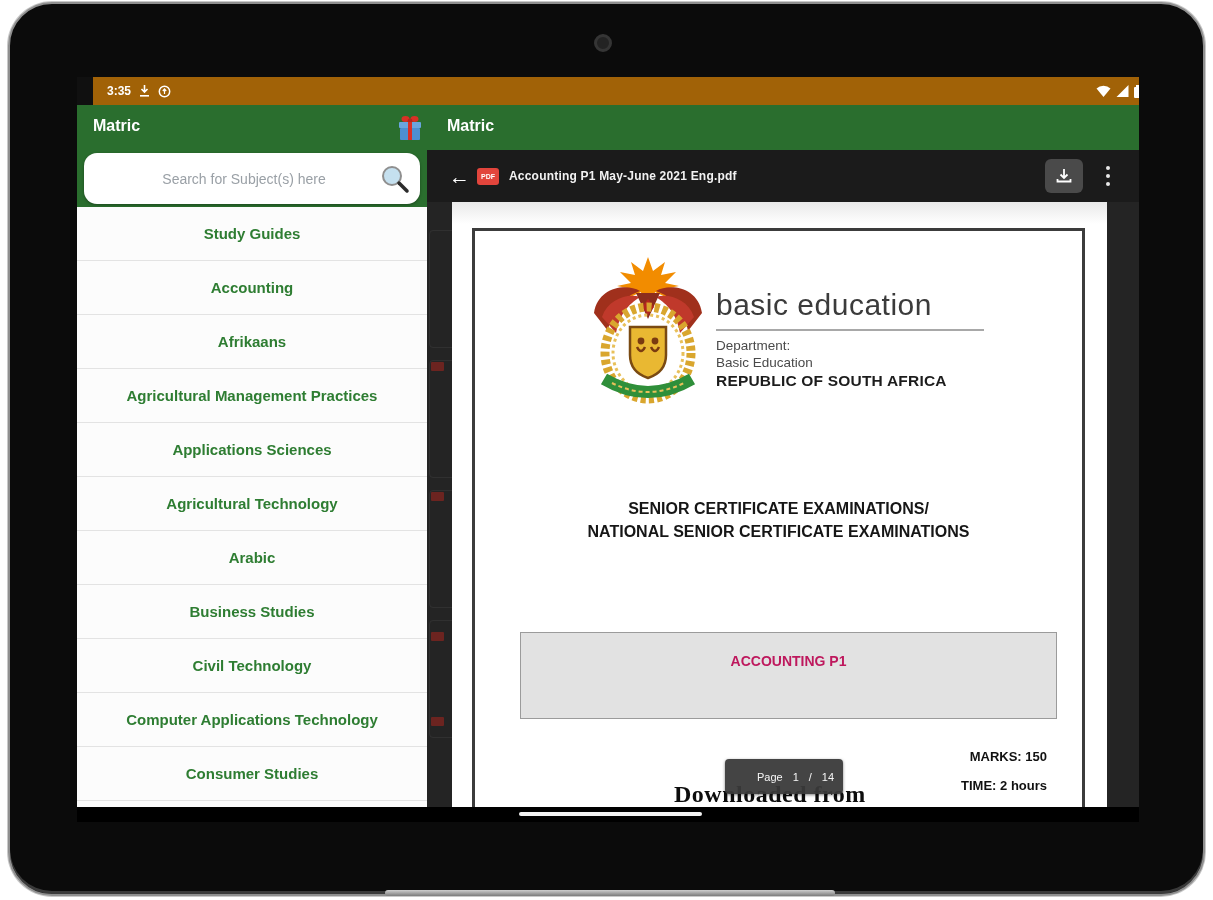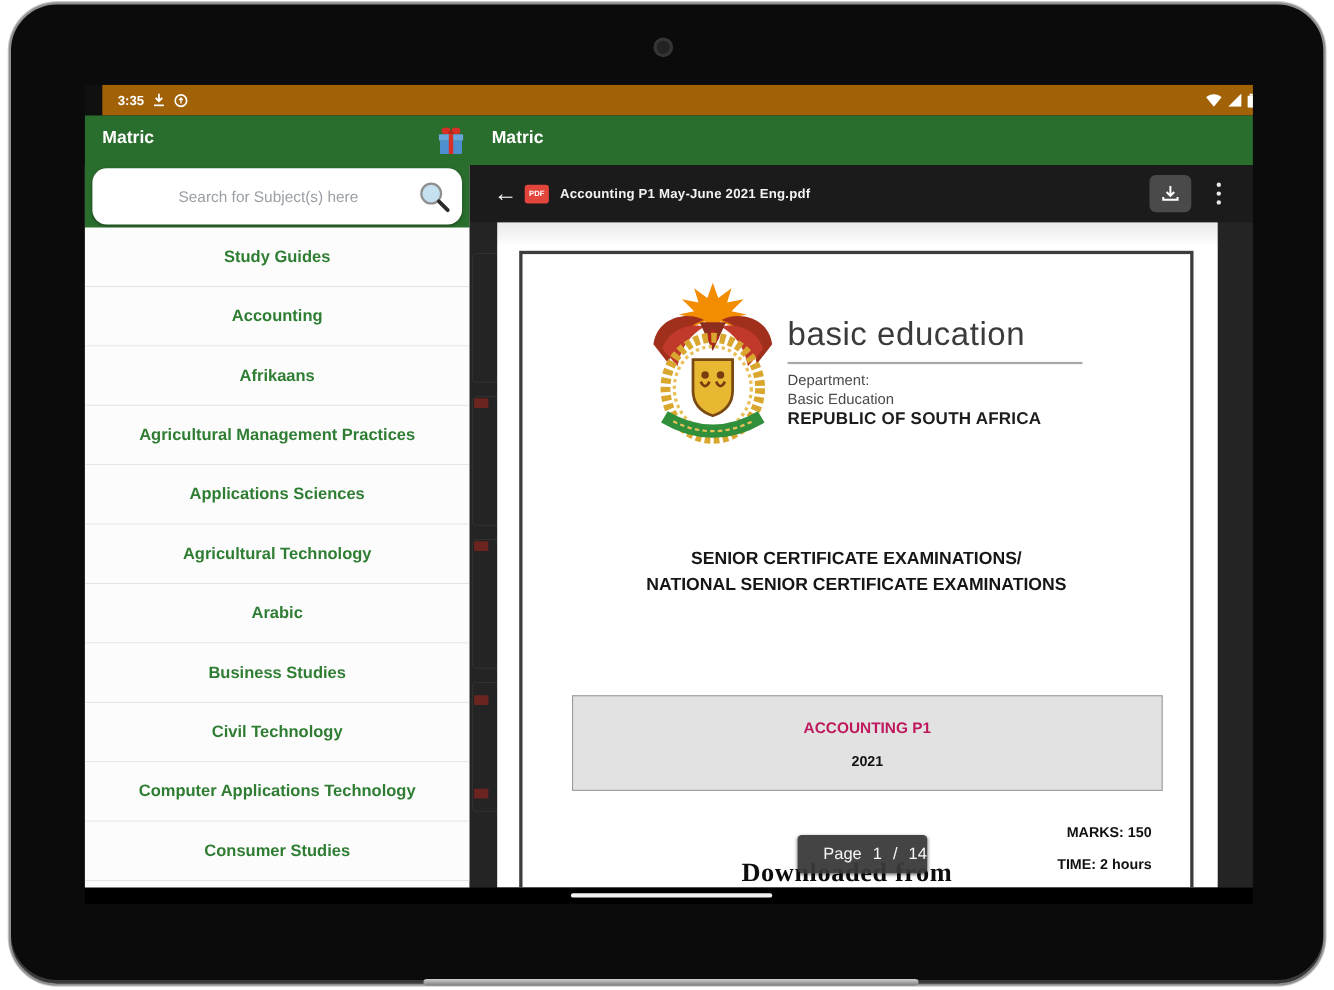--- a/index.html
+++ b/index.html
@@ -86,21 +86,21 @@
   .subject-box .sb-year{margin-top:15px;font-size:13px;font-weight:bold;color:#111;}
 
   .marks-block{position:absolute;right:60px;top:547px;text-align:right;font-size:13px;font-weight:bold;color:#111;}
   .marks-block div{margin-bottom:14px;}
 
   .watermark{position:absolute;left:222px;top:579px;font-family:"Liberation Serif",serif;
     font-size:24px;font-weight:800;color:#0d0d0d;letter-spacing:.5px;}
 
   .page-indicator{position:absolute;left:298px;top:557px;width:118px;height:35px;background:rgba(58,58,58,.95);
     border-radius:4px;box-shadow:0 1px 3px rgba(0,0,0,.5);display:flex;align-items:center;justify-content:center;
-    gap:10px;color:#f5f5f5;font-size:15px;z-index:5;padding-left:23px;}
+    gap:10px;color:#f5f5f5;font-size:11px;z-index:5;padding-left:23px;}
 
   
   .nav-bar{position:absolute;left:0;top:730px;width:100%;height:15px;background:#000;}
   .nav-pill{position:absolute;left:442px;top:5px;width:183px;height:4px;border-radius:2px;background:#f2f2f2;}
 
   svg{display:block;}
 </style>
 </head>
 <body>
 
@@ -270,21 +270,20 @@
               <div class="republic">REPUBLIC OF SOUTH AFRICA</div>
             </div>
 
             <div class="exam-heading">
               <div>SENIOR CERTIFICATE EXAMINATIONS/</div>
               <div>NATIONAL SENIOR CERTIFICATE EXAMINATIONS</div>
             </div>
 
             <div class="subject-box">
               <div class="sb-title">ACCOUNTING P1</div>
-              <div class="sb-year">2021</div>
             </div>
 
             <div class="marks-block">
               <div>MARKS: 150</div>
               <div>TIME: 2 hours</div>
             </div>
 
             <div class="watermark">Downloaded from</div>
           </div>
 

